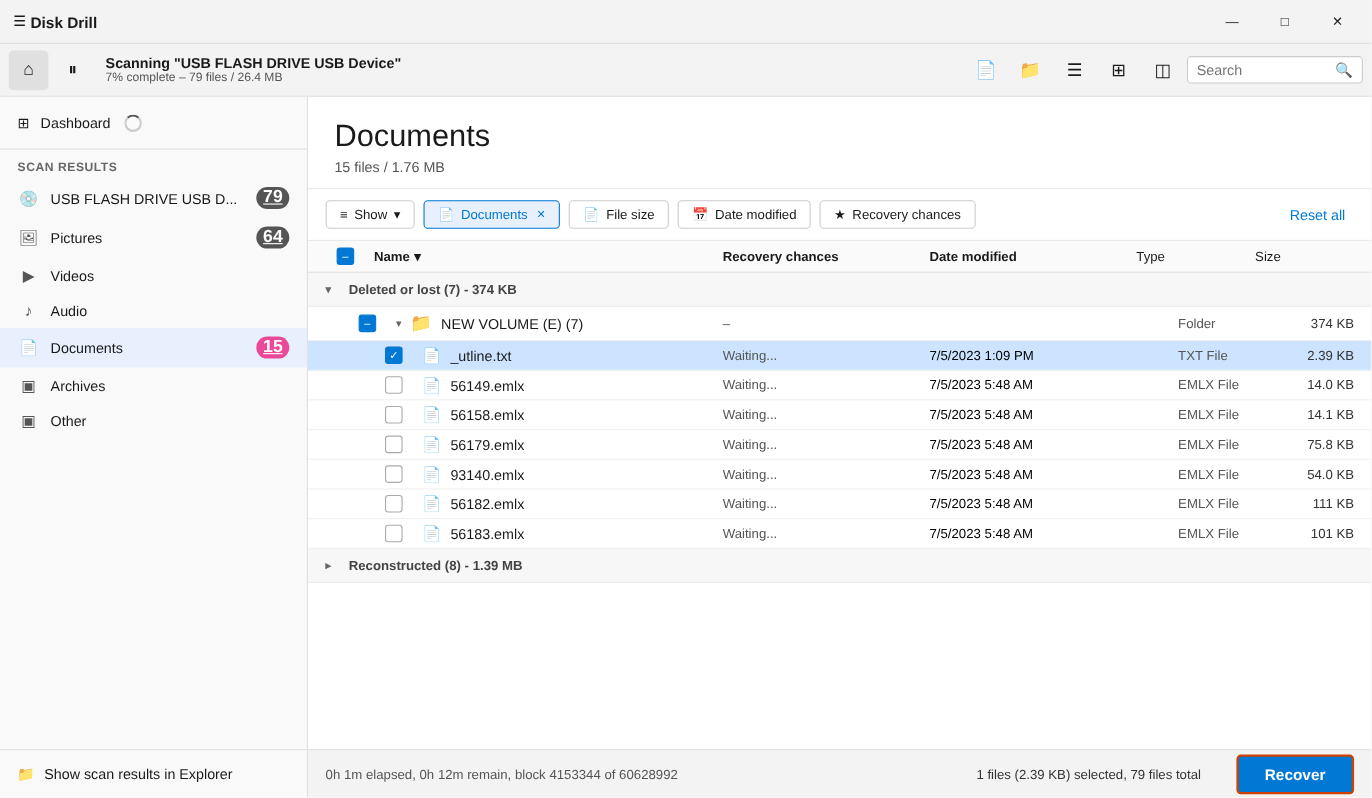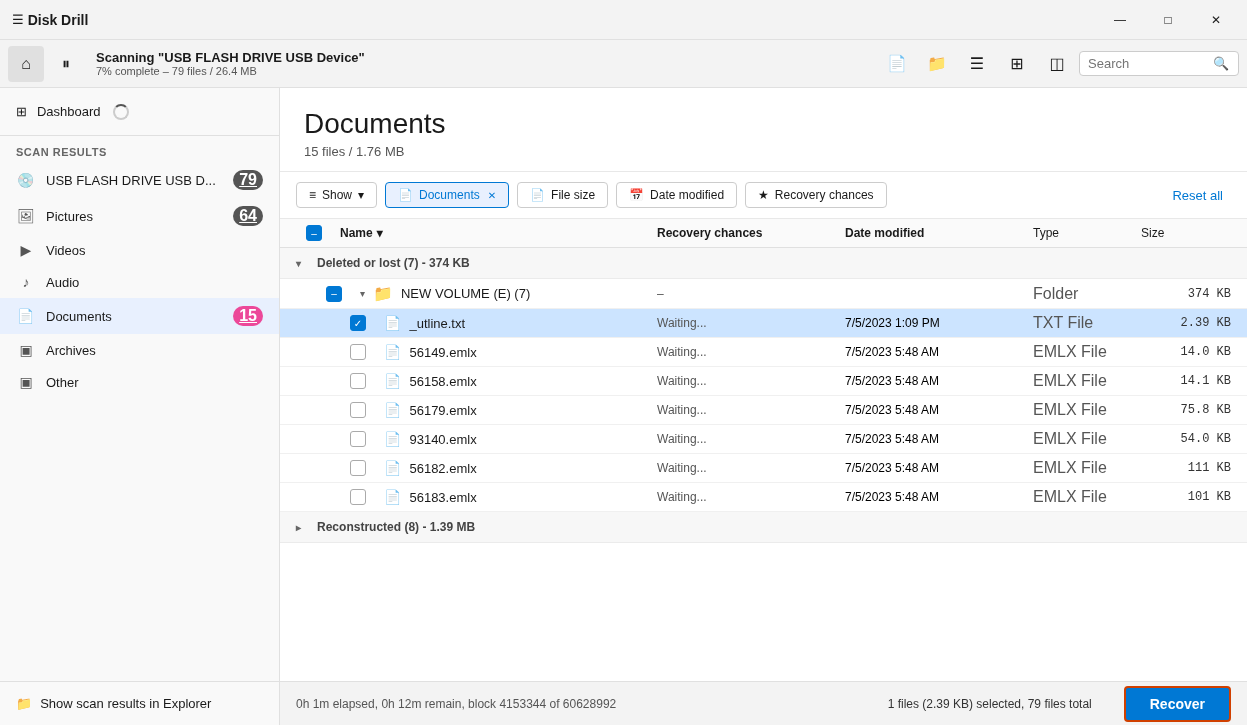--- a/index.html
+++ b/index.html
@@ -74,22 +74,22 @@
     .file-row { display: grid; grid-template-columns: 36px 1fr 180px 180px 100px 90px; align-items: center; padding: 5px 16px; border-bottom: 1px solid #f0f0f0; cursor: pointer; gap: 8px; }
     .file-row.selected { background: #cce4ff; }
     .file-name-cell { display: flex; align-items: center; gap: 8px; min-width: 0; }
     .file-icon { font-size: 14px; flex-shrink: 0; color: #555; }
     .folder-icon { color: #f5c542; font-size: 16px; }
     .file-name-text { font-size: 13px; white-space: nowrap; overflow: hidden; text-overflow: ellipsis; }
     .indent-1 { padding-left: 36px; }
     .indent-2 { padding-left: 60px; }
     .recovery-text { font-size: 12px; color: #555; }
     .date-text { font-size: 12px; color: #000000; }
-    .type-text { font-size: 16px; color: #555; }
-    .size-text { font-size: 12px; color: #333; text-align: right; font-family: Liberation Mono, monospace; }
+    .type-text { font-size: 12px; color: #555; margin-left: 38px; }
+    .size-text { font-size: 12px; color: #333; text-align: right; }
 
     
     .cb { width: 16px; height: 16px; border: 1.5px solid #aaa; border-radius: 3px; display: flex; align-items: center; justify-content: center; flex-shrink: 0; cursor: pointer; background: white; }
     .cb.partial { background: #0078d4; border-color: #0078d4; color: white; font-size: 10px; }
     .cb.row-checked { background: #0078d4; border-color: #0078d4; color: white; font-size: 10px; }
 
     
     .statusbar { display: flex; align-items: center; height: 44px; background: #f3f3f3; border-top: 1px solid #e0e0e0; padding: 0 16px; flex-shrink: 0; gap: 16px; }
     .status-left { font-size: 12px; color: #555; }
     .status-spacer { flex: 1; }

